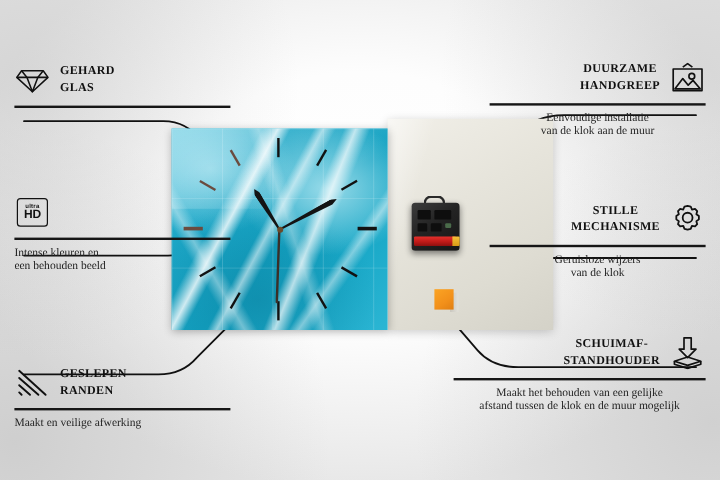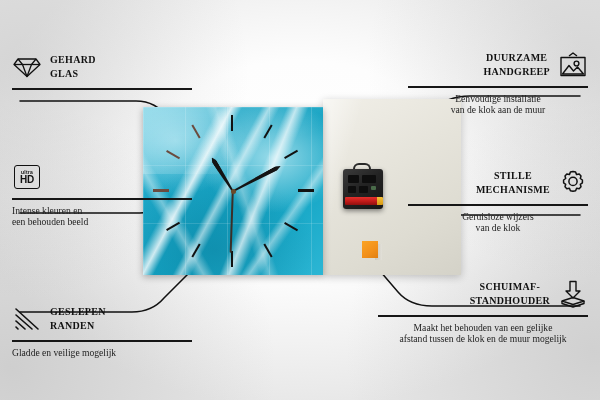--- a/index.html
+++ b/index.html
@@ -396,21 +396,21 @@
           <path d="M2 2 L24 22"></path>
           <path d="M2 8 L18 22"></path>
           <path d="M2 14 L11 22"></path>
           <path d="M2 20 L4 22"></path>
         </svg>
       </span>
       <span class="feature-title">GESLEPEN
 RANDEN</span>
     </div>
     <div class="feature-rule"></div>
-    <div class="feature-desc">Gladde en veilige mogelijk</div>
+    <div class="feature-desc">Maakt en veilige afwerking</div>
   </div>
 
   <div class="feature right" style="top:48px;">
     <div class="feature-head">
       <span class="feature-icon">
         <svg width="30" height="26" viewBox="0 0 30 26" fill="none" stroke="#111" stroke-width="1.4" stroke-linejoin="round">
           <path d="M11 4 L15 1 L19 4"></path>
           <rect x="3" y="5.5" width="24" height="18"></rect>
           <circle cx="18.5" cy="11.5" r="2.4"></circle>
           <path d="M4.5 22 L11 13.5 L15.5 19 L19.5 15 L25.5 22 Z"></path>

